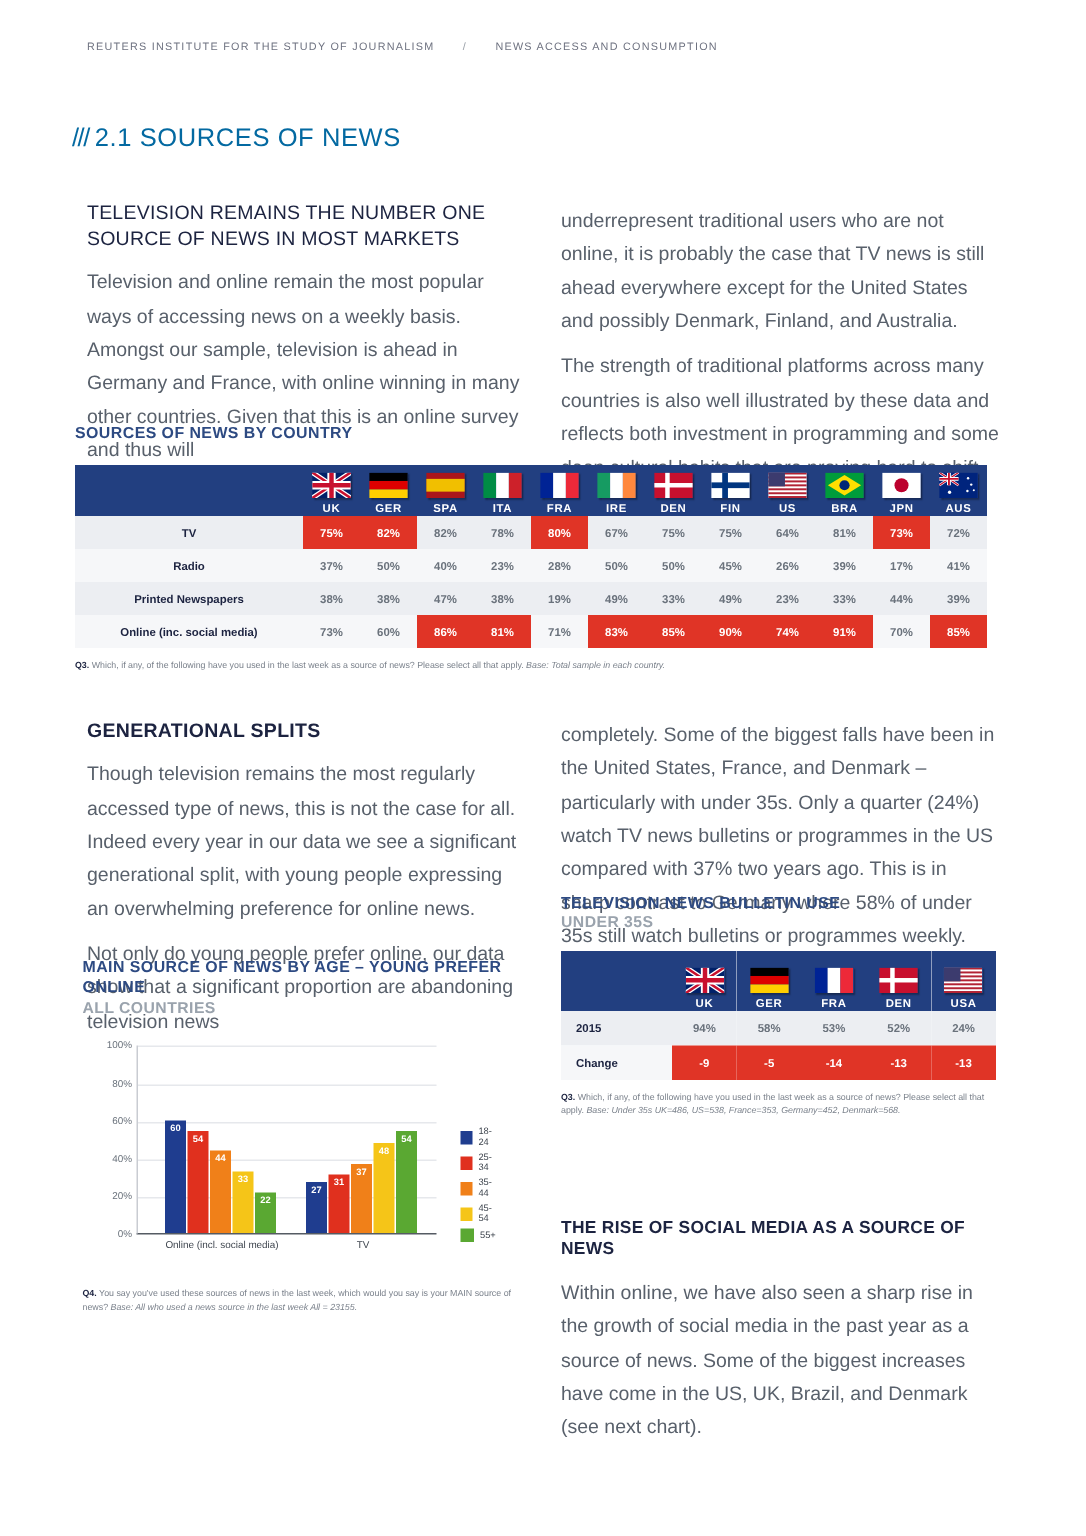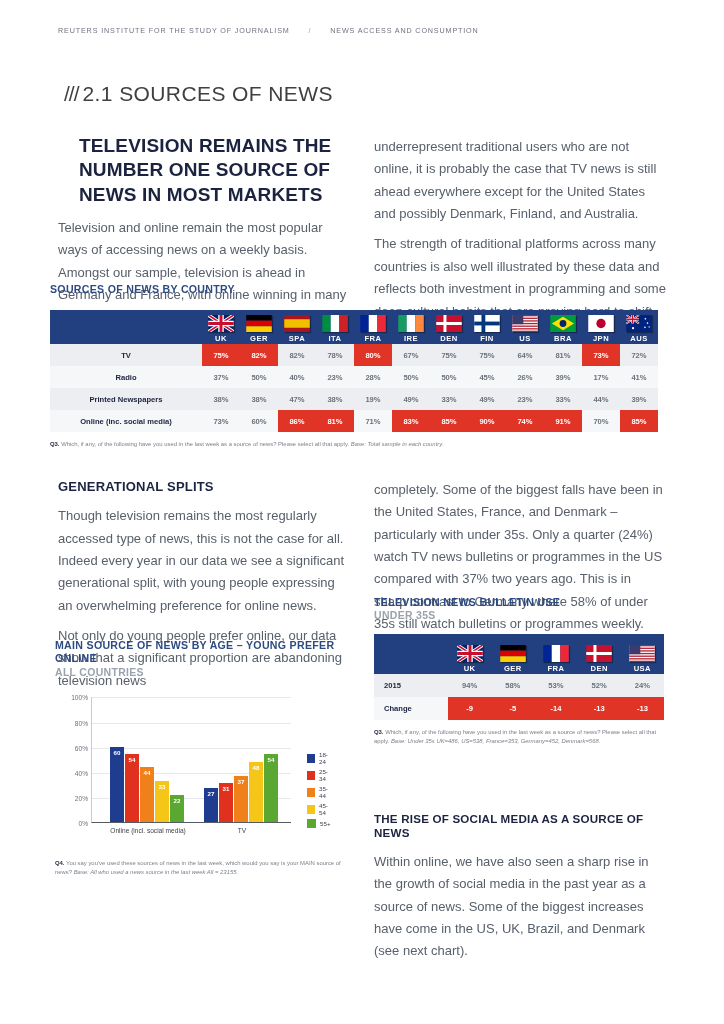--- a/index.html
+++ b/index.html
@@ -15,33 +15,33 @@
   
   .runhead {
     position: absolute; left: 58px; top: 26px;
     font-size: 7.2px; letter-spacing: 0.85px;
     color: #6e7280; text-transform: uppercase; white-space: nowrap;
   }
   .runhead .sep { margin: 0 16px; color: #9aa0a8; }
 
   
   .sec-title {
-    position: absolute; left: 64px; top: 82px;
-    font-size: 21px; font-weight: 400; letter-spacing: 0.4px;
-    color: #404040;
+    position: absolute; left: 48px; top: 82px;
+    font-size: 17px; font-weight: 400; letter-spacing: 0.4px;
+    color: #0369a1;
   }
   .sec-title .slashes { letter-spacing: -1px; margin-right: 4px; }
 
   
   .col-left  { position: absolute; left: 58px;  top: 134px; width: 292px; }
   .col-right { position: absolute; left: 374px; top: 136px; width: 292px; }
 
   h2.block {
-    font-size: 19px; font-weight: 700; line-height: 1.28;
-    letter-spacing: 0.15px; color: #1c2340; text-transform: uppercase; margin-left: 21px;
+    font-size: 13px; font-weight: 400; line-height: 1.28;
+    letter-spacing: 0.15px; color: #1c2340; text-transform: uppercase;
   }
   p.body {
     font-size: 13px; line-height: 1.72; color: #58606b;
     margin-top: 10px;
   }
   p.body + p.body { margin-top: 8px; }
 
   
   .sub-head {
     font-size: 10.6px; font-weight: 800; letter-spacing: 0.3px;

